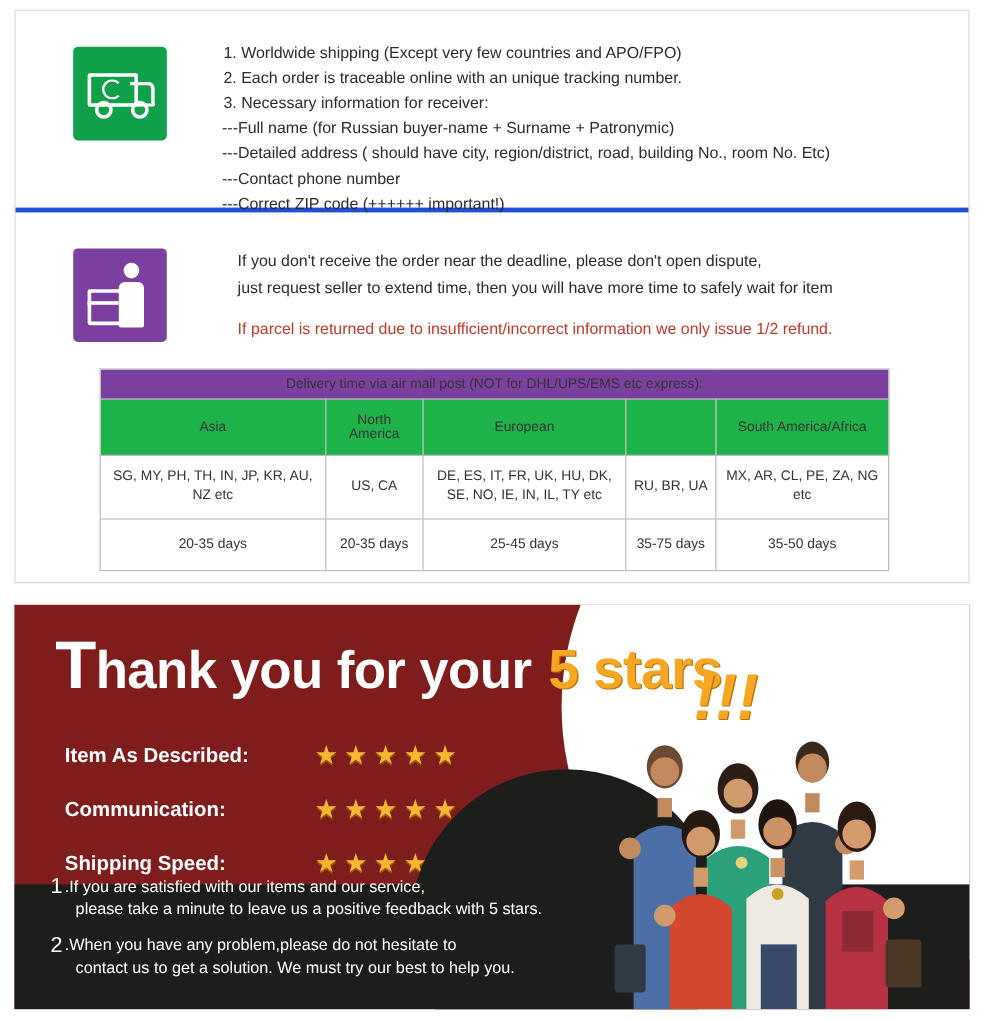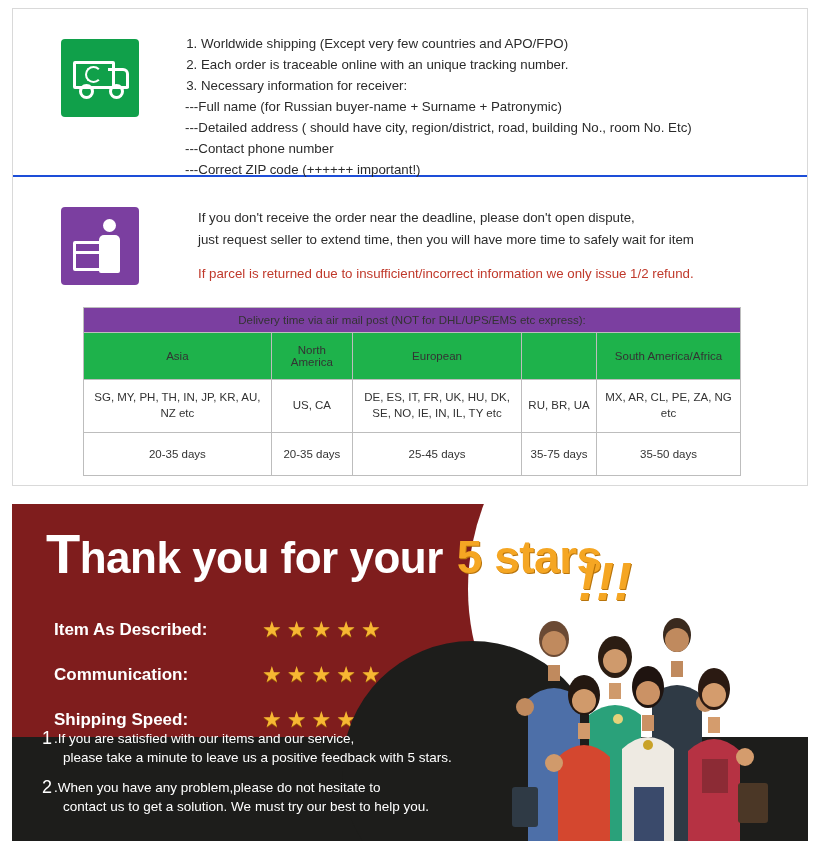--- a/index.html
+++ b/index.html
@@ -25,21 +25,21 @@
     height: 478px;
     border: 1px solid #d9d9d9;
     box-sizing: border-box;
     background: #fff;
   }
 
   .ship-section {
     display: flex;
     align-items: flex-start;
     padding: 22px 12px 18px 12px;
-    border-bottom: 2px solid #1d4ed8;
+    border-bottom: 4px solid #1d4ed8;
     box-sizing: border-box;
     height: 168px;
   }
   .icon-col {
     width: 150px;
     flex: 0 0 150px;
     display: flex;
     justify-content: center;
     padding-top: 8px;
   }

